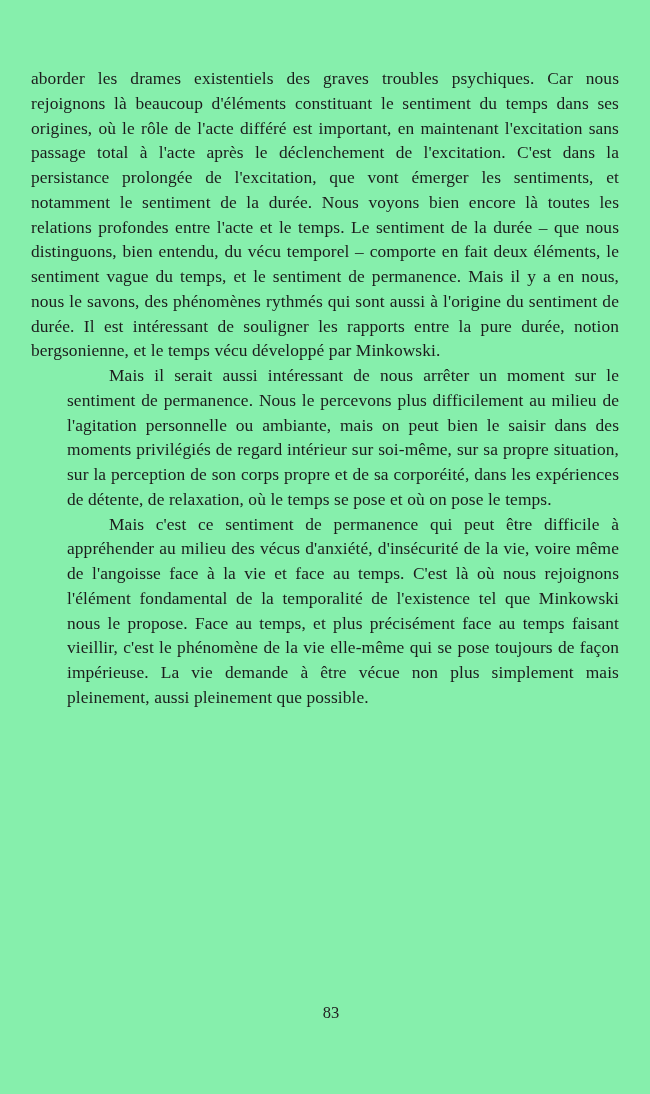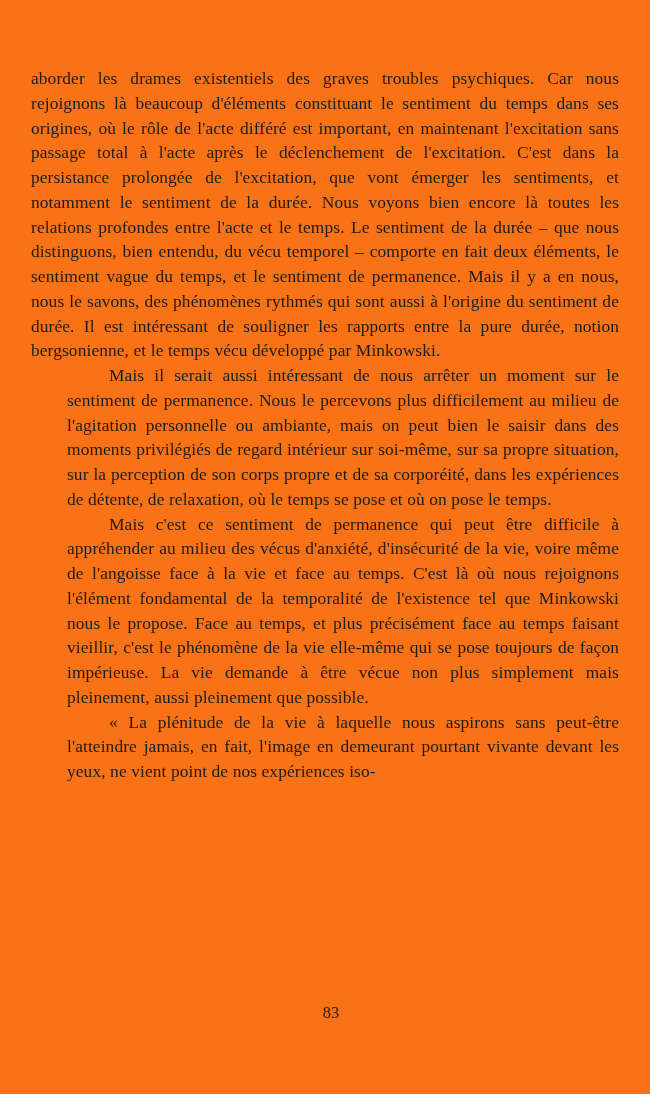--- a/index.html
+++ b/index.html
@@ -5,21 +5,21 @@
   html, body {
     margin: 0;
     padding: 0;
     background: #e8e8e8;
   }
   .book-page {
     position: relative;
     width: 650px;
     height: 1094px;
     margin: 0 auto;
-    background: #f97316;
+    background: #86efac;
     overflow: hidden;
     box-sizing: border-box;
     font-family: "Liberation Serif", "DejaVu Serif", serif;
     color: #1c1c1c;
   }
   .text-block {
     position: absolute;
     top: 66px;
     left: 31px;
     width: 588px;
@@ -47,16 +47,15 @@
   }
 </style>
 </head>
 <body>
 
 <div class="book-page">
   <div class="text-block">
     <p>aborder les drames existentiels des graves troubles psychiques. Car nous rejoignons là beaucoup d'éléments constituant le sentiment du temps dans ses origines, où le rôle de l'acte différé est important, en maintenant l'excitation sans passage total à l'acte après le déclenchement de l'excitation. C'est dans la persistance prolongée de l'excitation, que vont émerger les sentiments, et notamment le sentiment de la durée. Nous voyons bien encore là toutes les relations profondes entre l'acte et le temps. Le sentiment de la durée – que nous distinguons, bien entendu, du vécu temporel – comporte en fait deux éléments, le sentiment vague du temps, et le sentiment de permanence. Mais il y a en nous, nous le savons, des phénomènes rythmés qui sont aussi à l'origine du sentiment de durée. Il est intéressant de souligner les rapports entre la pure durée, notion bergsonienne, et le temps vécu développé par Minkowski.</p>
     <p class="indent">Mais il serait aussi intéressant de nous arrêter un moment sur le sentiment de permanence. Nous le percevons plus difficilement au milieu de l'agitation personnelle ou ambiante, mais on peut bien le saisir dans des moments privilégiés de regard intérieur sur soi-même, sur sa propre situation, sur la perception de son corps propre et de sa corporéité, dans les expériences de détente, de relaxation, où le temps se pose et où on pose le temps.</p>
     <p class="indent">Mais c'est ce sentiment de permanence qui peut être difficile à appréhender au milieu des vécus d'anxiété, d'insécurité de la vie, voire même de l'angoisse face à la vie et face au temps. C'est là où nous rejoignons l'élément fondamental de la temporalité de l'existence tel que Minkowski nous le propose. Face au temps, et plus précisément face au temps faisant vieillir, c'est le phénomène de la vie elle-même qui se pose toujours de façon impérieuse. La vie demande à être vécue non plus simplement mais pleinement, aussi pleinement que possible.</p>
-    <p class="indent">« La plénitude de la vie à laquelle nous aspirons sans peut-être l'atteindre jamais, en fait, l'image en demeurant pourtant vivante devant les yeux, ne vient point de nos expériences iso-</p>
   </div>
   <div class="page-number">83</div>
 </div>
 
 </body></html>

